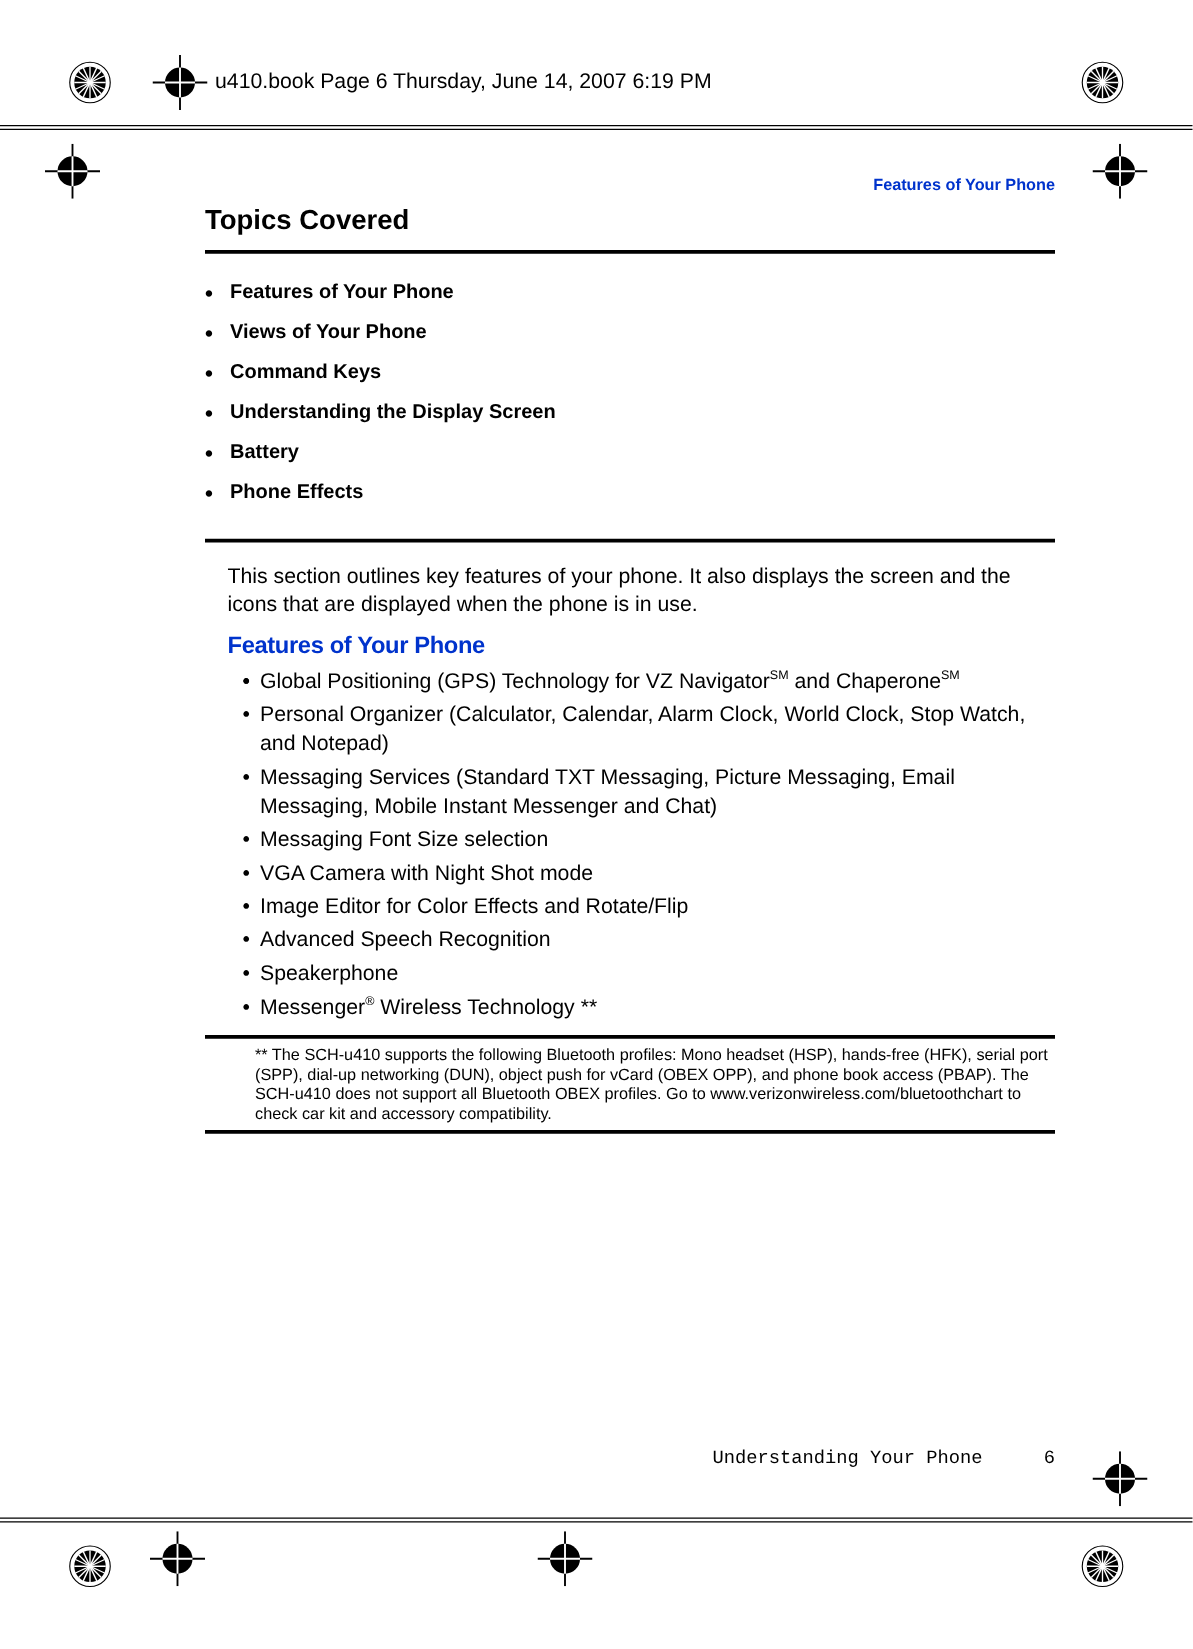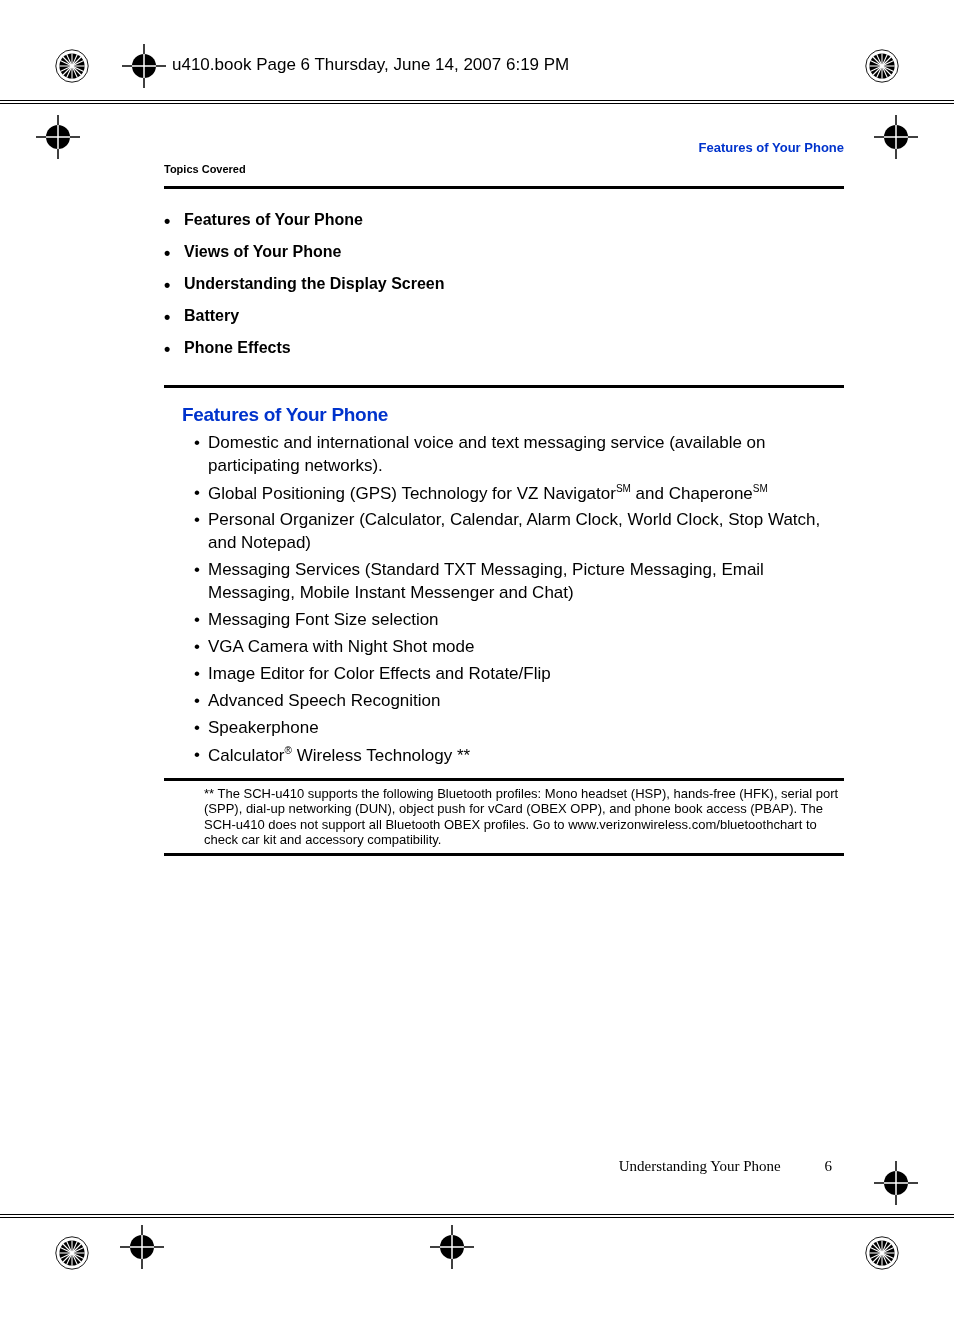--- a/index.html
+++ b/index.html
@@ -91,21 +91,21 @@
     }
     .section-title {
       color: #0033cc;
       font-weight: 900;
       font-size: 25px;
       margin-bottom: 28px;
       letter-spacing: -0.5px;
     }
     .topics-header {
       font-weight: bold;
-      font-size: 11px;
+      font-size: 22px;
       margin-bottom: 11px;
     }
     .topics-divider {
       border-top: 3px solid #000;
       margin-bottom: 22px;
     }
     .topics-list {
       list-style: none;
       padding: 0;
       margin-bottom: 28px;
@@ -175,23 +175,23 @@
       margin-left: 40px;
     }
     .footnote-divider-bottom {
       border-top: 3px solid #000;
       margin-top: 5px;
     }
     
     .page-footer {
       position: absolute;
       bottom: 144px;
-      right: 122px;
+      right: 110px;
       font-size: 15px;
-      font-family: Liberation Serif, serif;
+      font-family: Liberation Mono, monospace;
     }
     .page-number {
       display: inline-block;
       margin-left: 40px;
     }
   </style>
 </head>
 <body>
 
 <div class="page-container">
@@ -323,41 +323,43 @@
 
   <div class="content">
     <div class="section-label">Features of Your Phone</div>
 
     <div class="topics-header">Topics Covered</div>
     <div class="topics-divider"></div>
 
     <ul class="topics-list">
       <li>Features of Your Phone</li>
       <li>Views of Your Phone</li>
+      <li>Command Keys</li>
       <li>Understanding the Display Screen</li>
       <li>Battery</li>
       <li>Phone Effects</li>
     </ul>
 
     <div class="topics-divider-bottom"></div>
 
+    <p class="intro-text">This section outlines key features of your phone. It also displays the screen and the icons that are displayed when the phone is in use.</p>
 
     <div class="features-heading">Features of Your Phone</div>
 
     <ul class="features-list">
-      <li><span class="bullet">•</span><span>Domestic and international voice and text messaging service (available on participating networks).</span></li>
+      <li><span class="bullet">•</span></li>
       <li><span class="bullet">•</span><span>Global Positioning (GPS) Technology for VZ Navigator</span><span class="sup">SM</span><span> and Chaperone</span><span class="sup">SM</span></li>
       <li><span class="bullet">•</span><span> Personal Organizer (Calculator, Calendar, Alarm Clock, World Clock, Stop Watch, and Notepad)</span></li>
       <li><span class="bullet">•</span><span>Messaging Services (Standard TXT Messaging, Picture Messaging, Email Messaging, Mobile Instant Messenger and Chat)</span></li>
       <li><span class="bullet">•</span><span>Messaging Font Size selection</span></li>
       <li><span class="bullet">•</span><span>VGA Camera with Night Shot mode</span></li>
       <li><span class="bullet">•</span><span>Image Editor for Color Effects and Rotate/Flip</span></li>
       <li><span class="bullet">•</span><span>Advanced Speech Recognition</span></li>
       <li><span class="bullet">•</span><span>Speakerphone</span></li>
-      <li><span class="bullet">•</span><span>Calculator</span><span class="sup">®</span><span> Wireless Technology **</span></li>
+      <li><span class="bullet">•</span><span>Messenger</span><span class="sup">®</span><span> Wireless Technology **</span></li>
     </ul>
 
     <div class="footnote-divider-top"></div>
     <p class="footnote-text">** The SCH-u410 supports the following Bluetooth profiles: Mono headset (HSP), hands-free (HFK), serial port (SPP), dial-up networking (DUN), object push for vCard (OBEX OPP), and phone book access (PBAP). The SCH-u410 does not support all Bluetooth OBEX profiles. Go to www.verizonwireless.com/bluetoothchart to check car kit and accessory compatibility.</p>
     <div class="footnote-divider-bottom"></div>
   </div>
 
   <div class="page-footer">
     <span>Understanding Your Phone</span>
     <span class="page-number">6</span>

